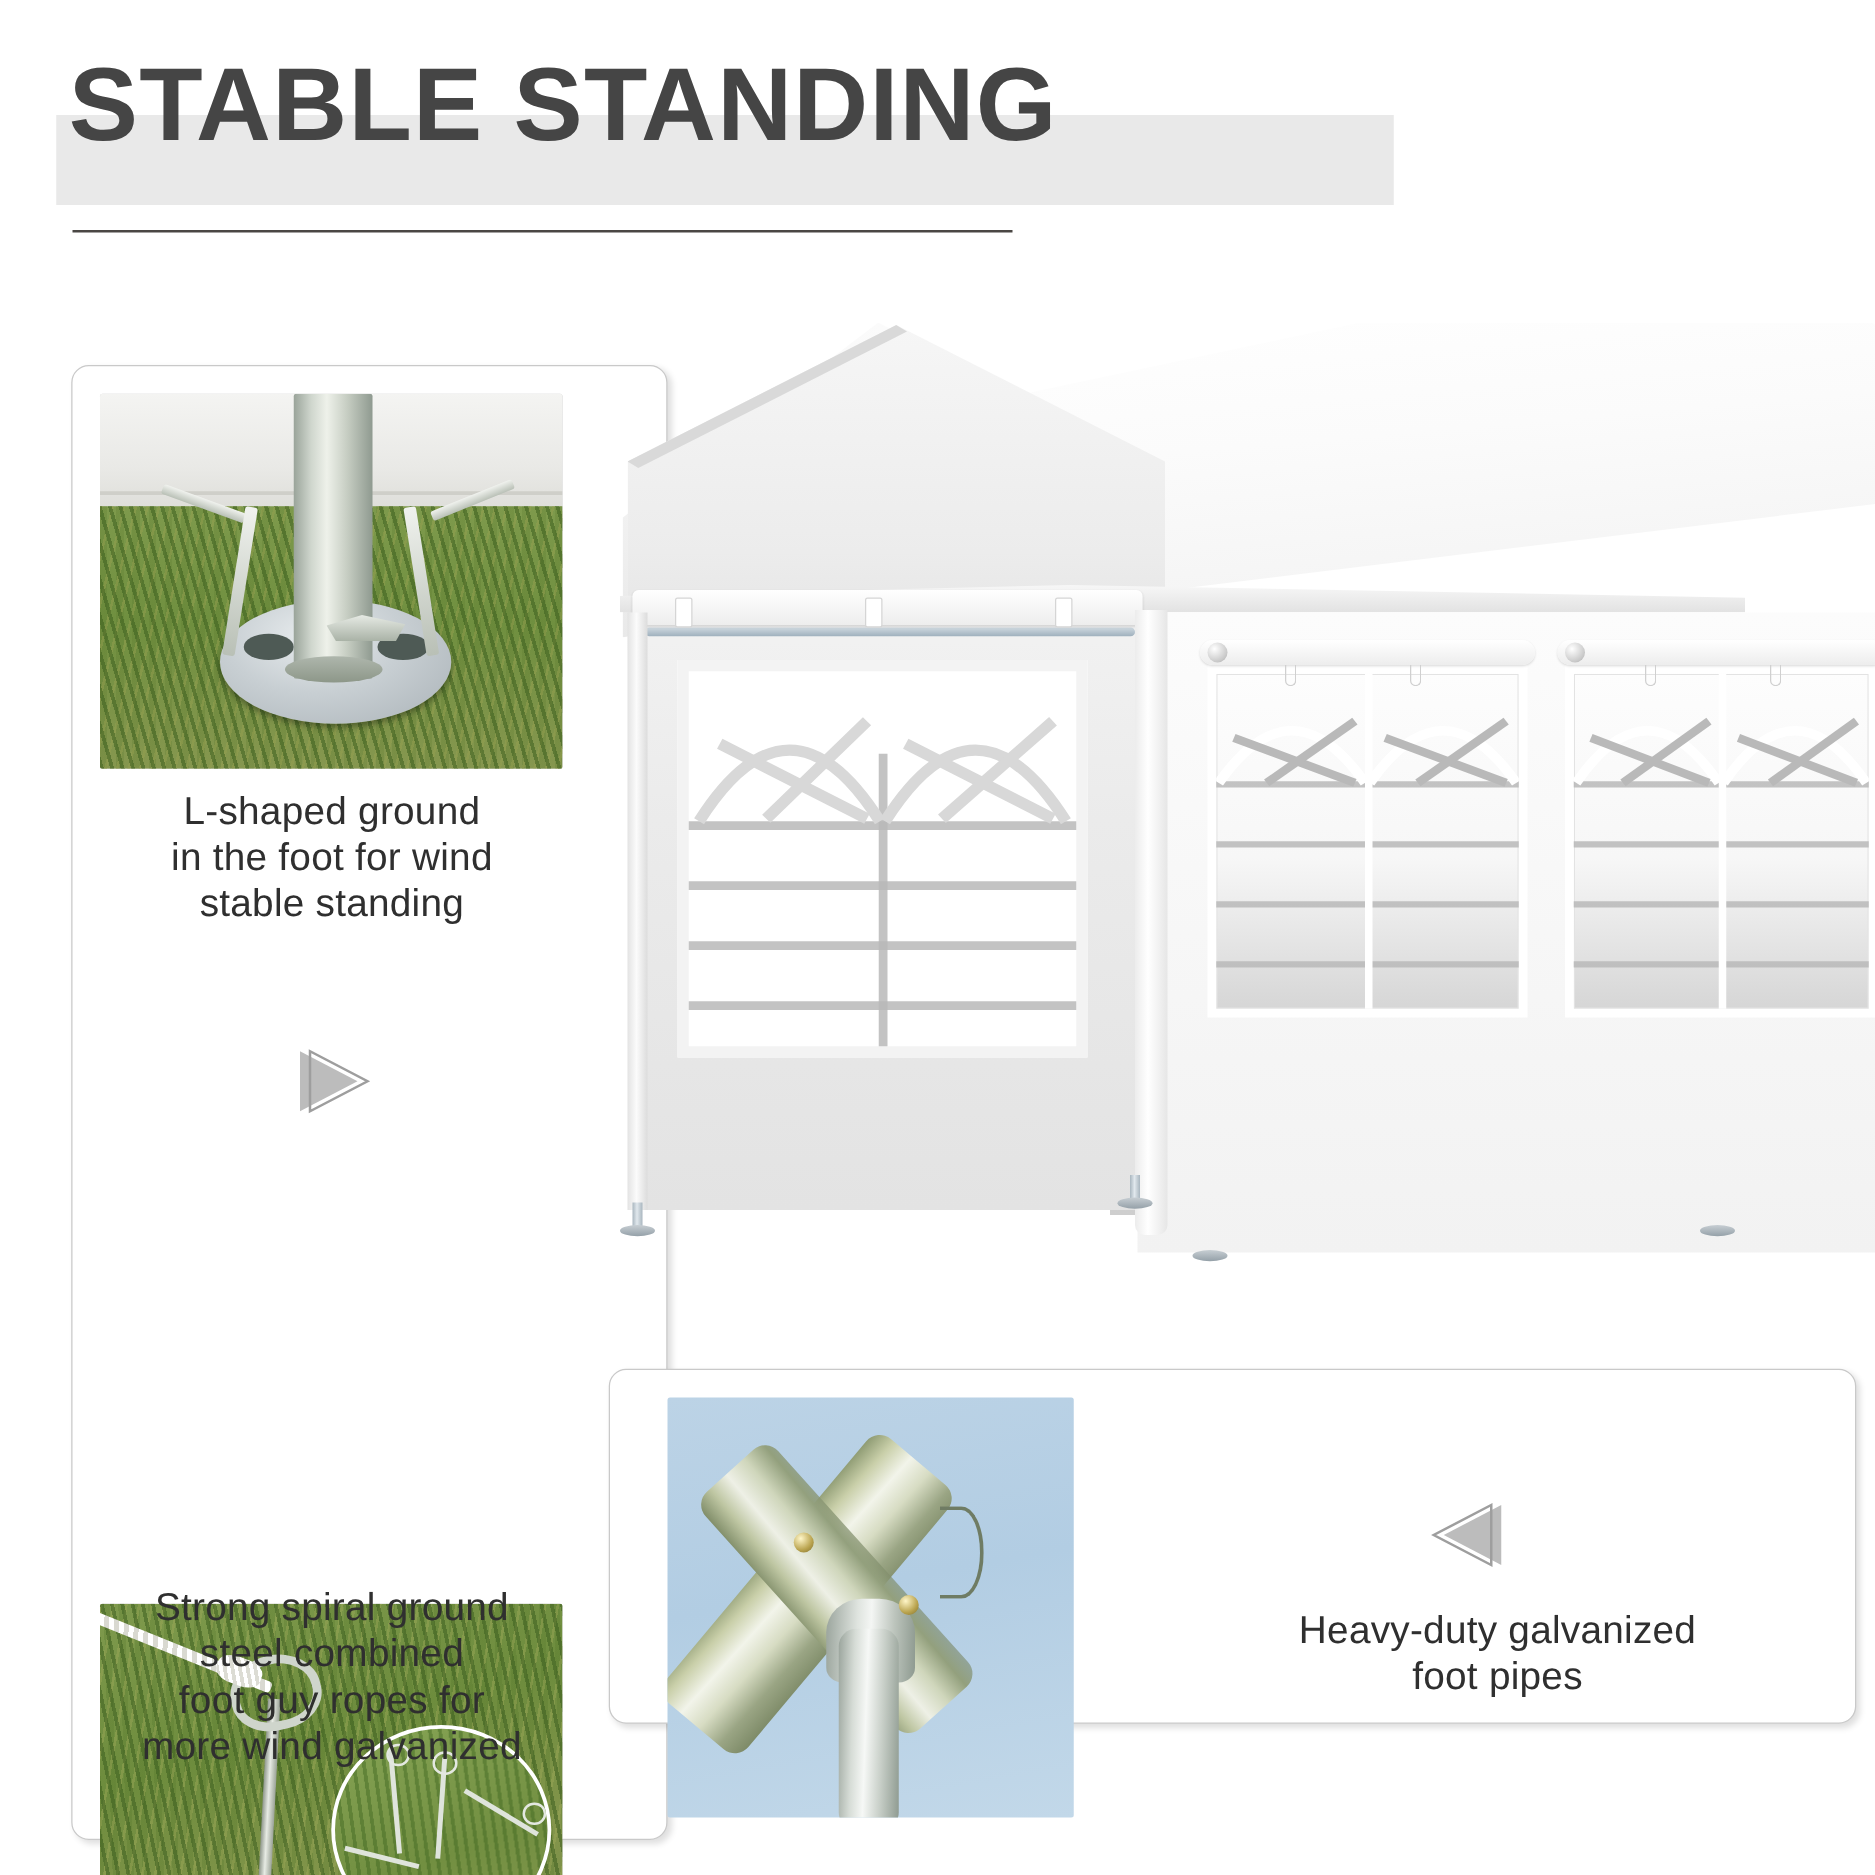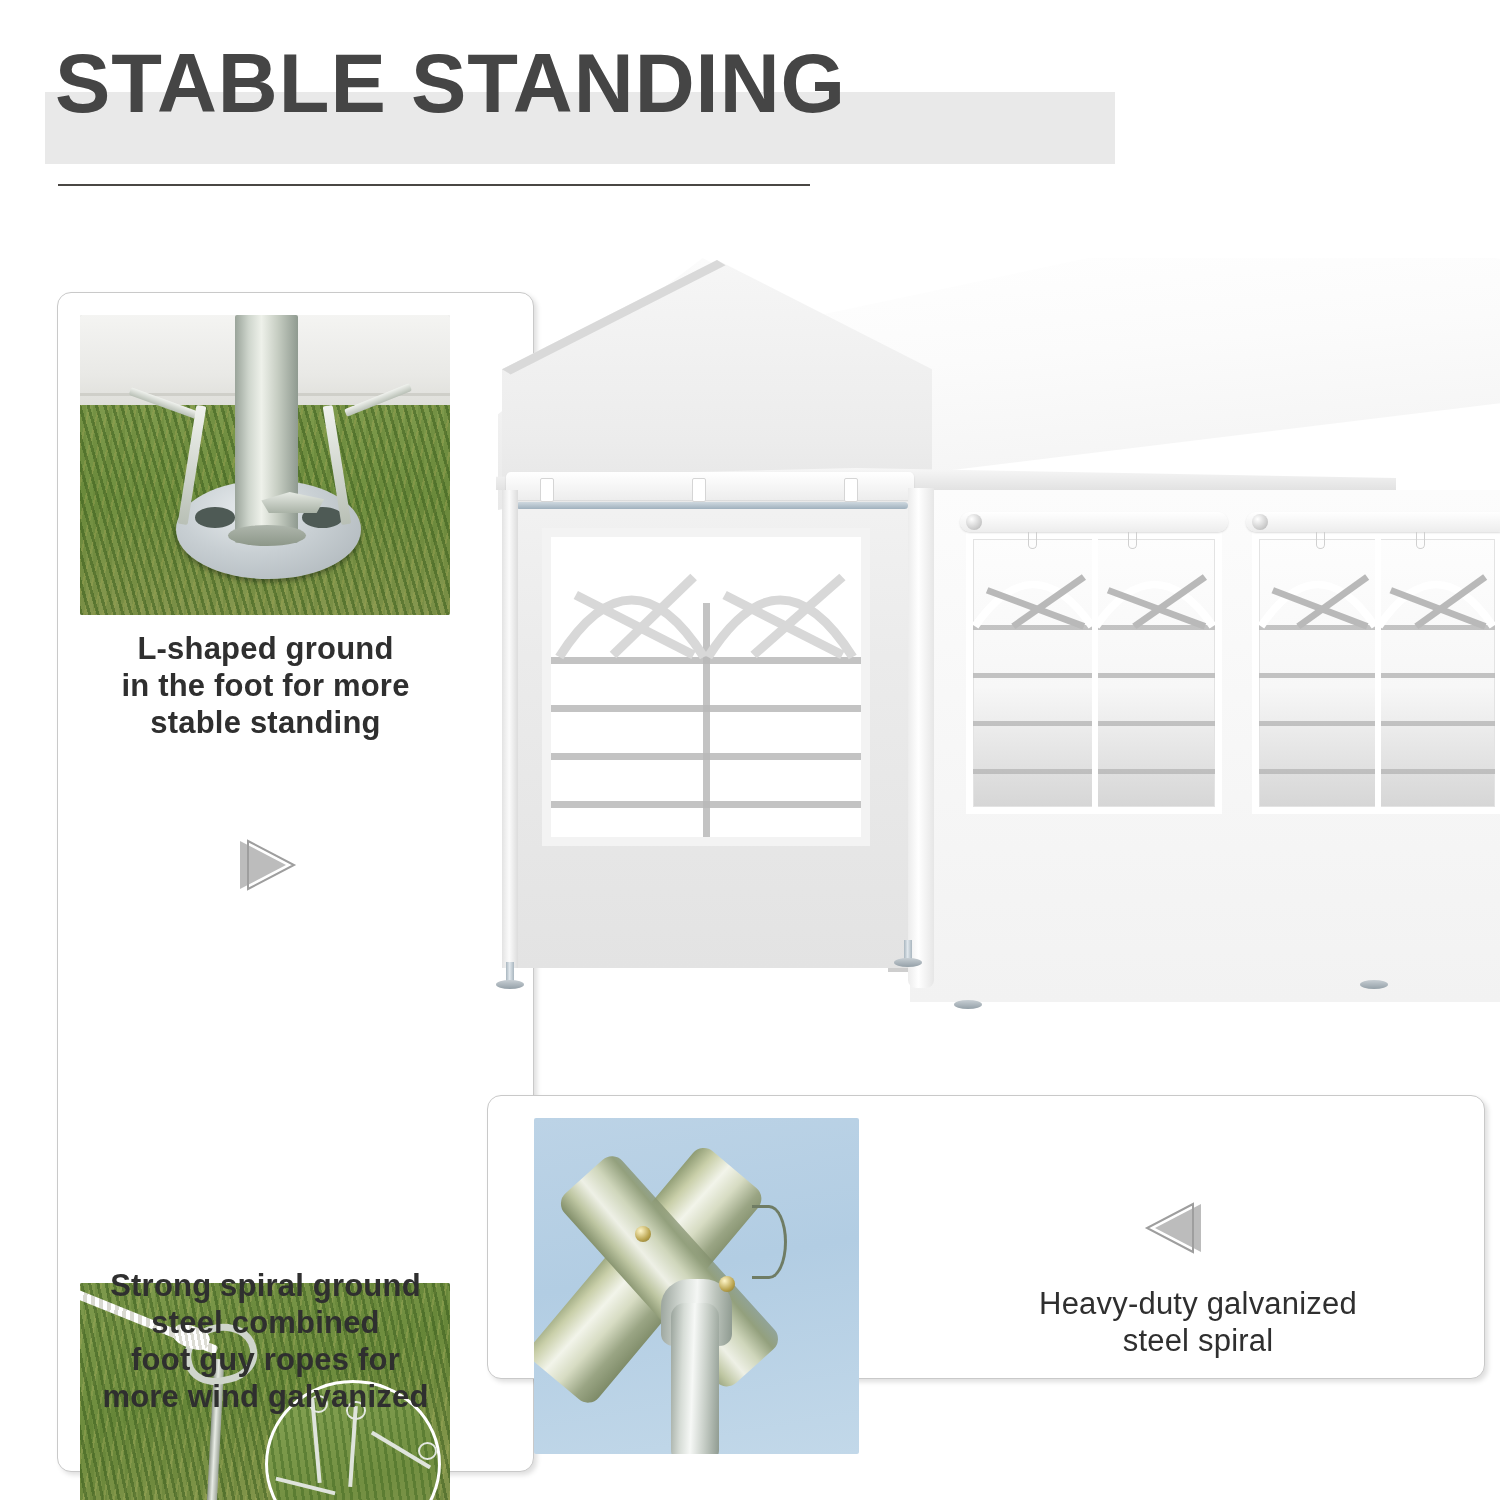--- a/index.html
+++ b/index.html
@@ -25,21 +25,21 @@
     position:absolute;left:58px;top:184px;width:752px;height:0;
     border-top:2px solid #4a4744;
   }
   
   .card{
     position:absolute;background:#ffffff;
     border:1.5px solid #c9c9c9;border-radius:14px;
     box-shadow:3px 3px 5px rgba(0,0,0,.13);
     box-sizing:border-box;
   }
-  #left-card{left:57px;top:292px;width:477px;height:1180px;font-weight:bold;}
+  #left-card{left:57px;top:292px;width:477px;height:1180px;}
   #pipe-card{left:487px;top:1095px;width:998px;height:284px;padding-left:24px;}
 
   .photo{position:relative;overflow:hidden;background:#cfcfcf;}
   .caption{
     text-align:center;color:#2f2f2f;
     font-size:31px;line-height:1.19;letter-spacing:.2px;
   }
 
   
   #ph1{left:22px;top:22px;width:370px;height:300px;border-radius:2px;}
@@ -257,21 +257,21 @@
     <div class="stake st-l2"></div>
     <div class="stake st-r1"></div>
     <div class="stake st-r2"></div>
     <div class="pole"></div>
     <div class="pole-base"></div>
     <div class="wing"></div>
   </div>
 
   <div class="caption" style="position:absolute;left:10px;top:338px;width:395px;">
     <div>L-shaped ground</div>
-    <div>in the foot for more</div>
+    <div>in the foot for wind</div>
     <div>stable standing</div>
   </div>
 
   <div style="position:absolute;left:178px;top:545px;">
     <svg width="62" height="54" viewBox="0 0 62 54">
       <polygon points="4,3 4,51 50,27" fill="#bcbcbc"></polygon>
       <polygon points="12,3 12,51 58,27" fill="none" stroke="#9e9e9e" stroke-width="2"></polygon>
     </svg>
   </div>
 
@@ -313,21 +313,21 @@
 
   <div style="position:absolute;left:655px;top:105px;">
     <svg width="62" height="54" viewBox="0 0 62 54">
       <polygon points="58,3 58,51 12,27" fill="#bcbcbc"></polygon>
       <polygon points="50,3 50,51 4,27" fill="none" stroke="#9e9e9e" stroke-width="2"></polygon>
     </svg>
   </div>
 
   <div class="caption" style="position:absolute;left:440px;top:190px;width:540px;">
     <div>Heavy-duty galvanized</div>
-    <div>steel spiral</div>
+    <div>foot pipes</div>
   </div>
 </div>
 
 <div id="tent">
 
   <div class="t" id="roof-right"></div>
   <div class="t" id="roof-left"></div>
   <div class="t" id="gable"></div>
   <div class="t" id="gable-ridge"></div>
   <div class="t" id="roof-edge"></div>

